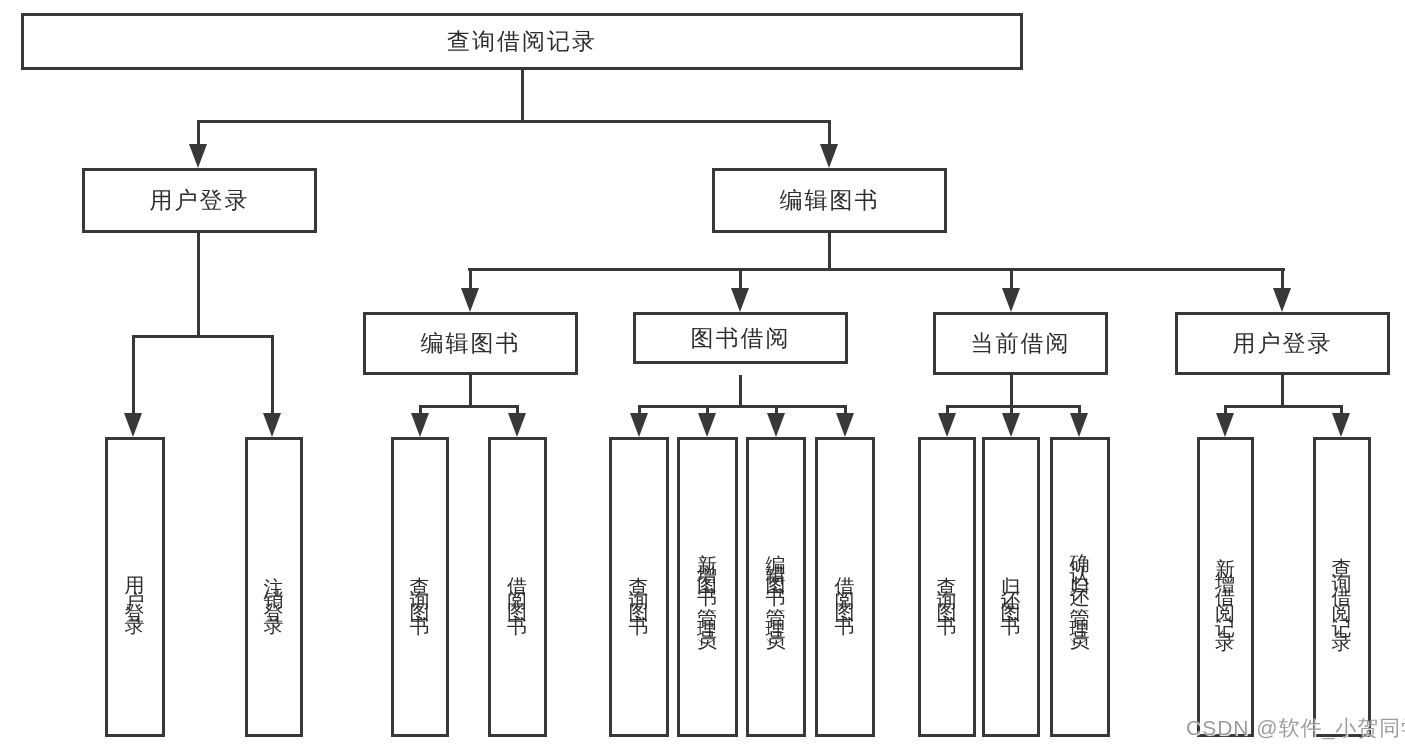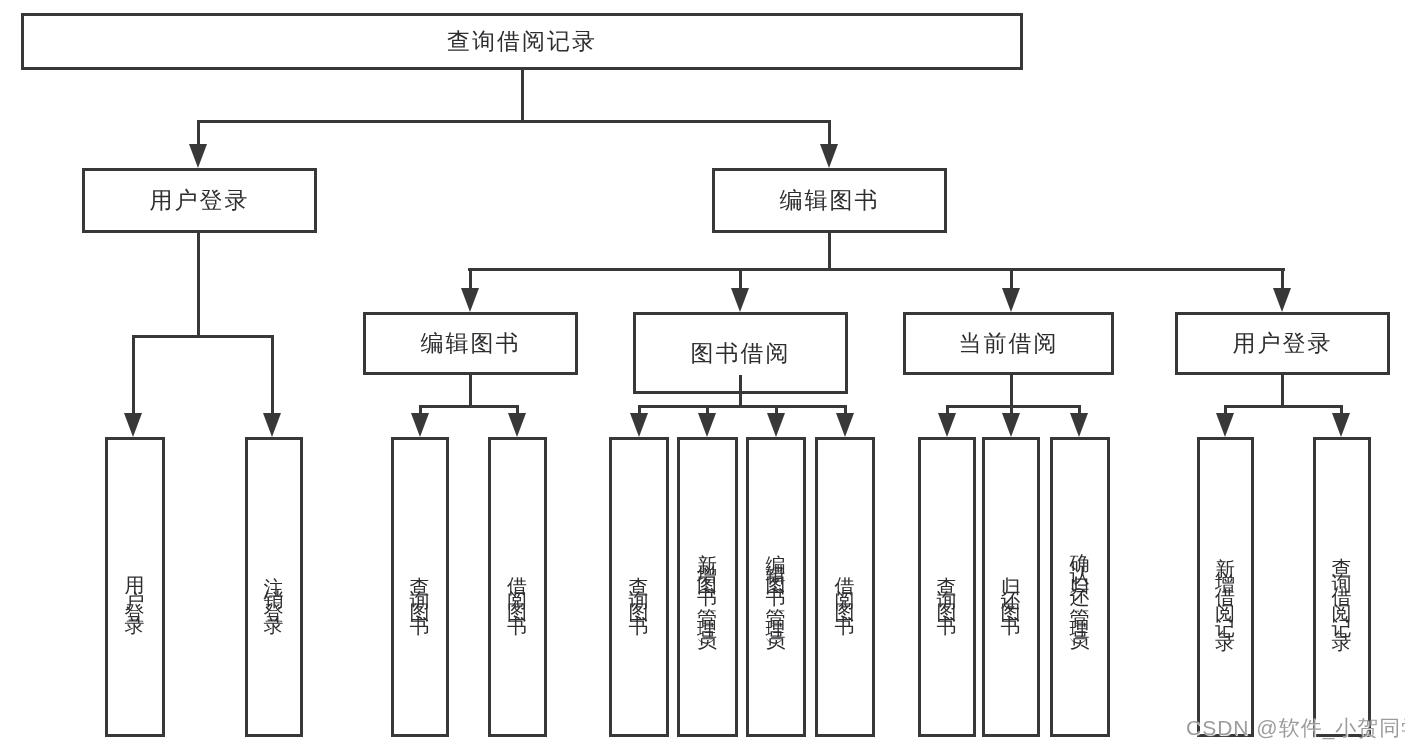--- a/index.html
+++ b/index.html
@@ -89,24 +89,24 @@
   <div class="line" style="left:739px; top:268px; width:3px; height:22px;"></div>
   <div class="arrow" style="left:731px; top:288px;"></div>
   <div class="line" style="left:1010px; top:268px; width:3px; height:22px;"></div>
   <div class="arrow" style="left:1002px; top:288px;"></div>
   <div class="line" style="left:1281px; top:268px; width:3px; height:22px;"></div>
   <div class="arrow" style="left:1273px; top:288px;"></div>
 
   <div class="box h-box" style="left:363px; top:312px; width:215px; height:63px;">
     <span>编辑图书</span>
   </div>
-  <div class="box h-box" style="left:633px; top:312px; width:215px; height:82px;">
+  <div class="box h-box" style="left:633px; top:312px; width:215px; height:52px;">
     <span>图书借阅</span>
   </div>
-  <div class="box h-box" style="left:903px; top:312px; width:211px; height:63px;">
+  <div class="box h-box" style="left:933px; top:312px; width:175px; height:63px;">
     <span>当前借阅</span>
   </div>
   <div class="box h-box" style="left:1175px; top:312px; width:215px; height:63px;">
     <span>用户登录</span>
   </div>
 
   <div class="line" style="left:469px; top:375px; width:3px; height:33px;"></div>
   <div class="line" style="left:419px; top:405px; width:100px; height:3px;"></div>
   <div class="line" style="left:419px; top:405px; width:3px; height:14px;"></div>
   <div class="arrow" style="left:411px; top:413px;"></div>

